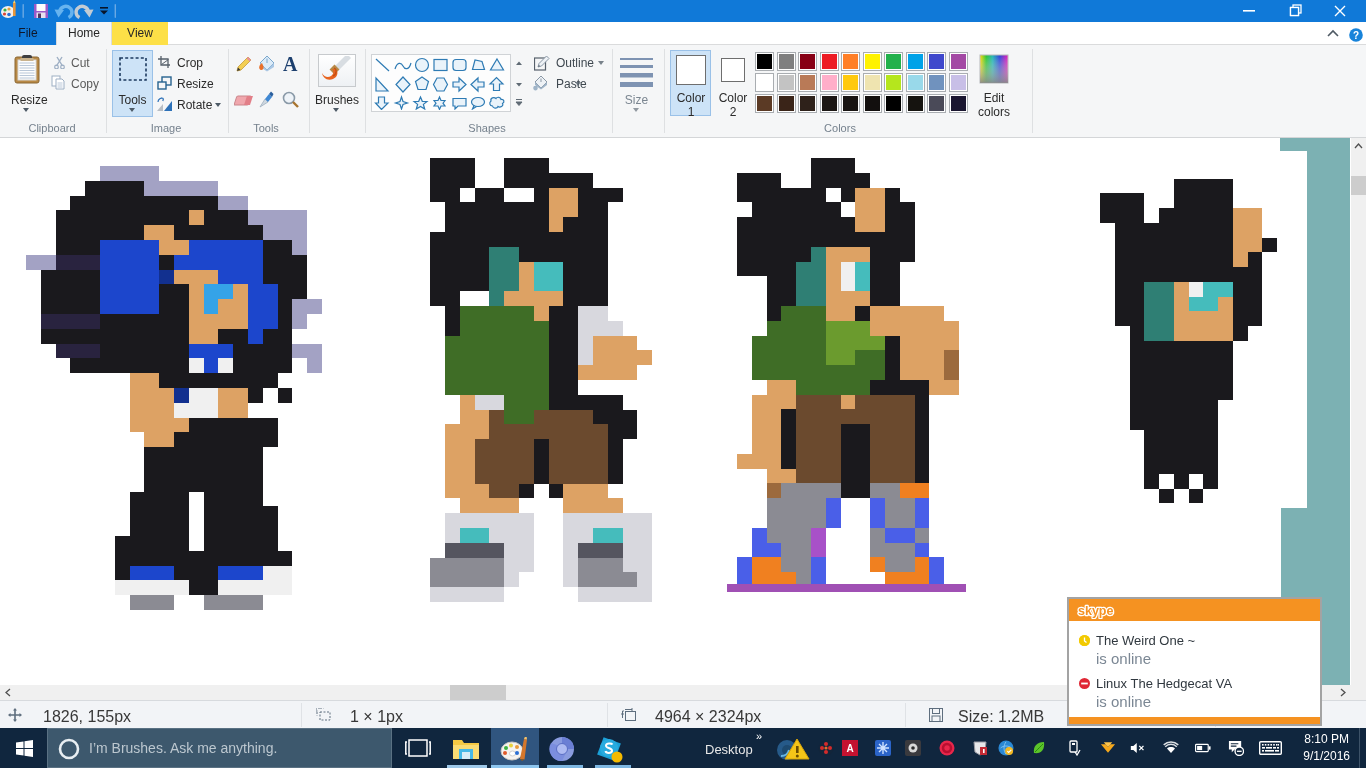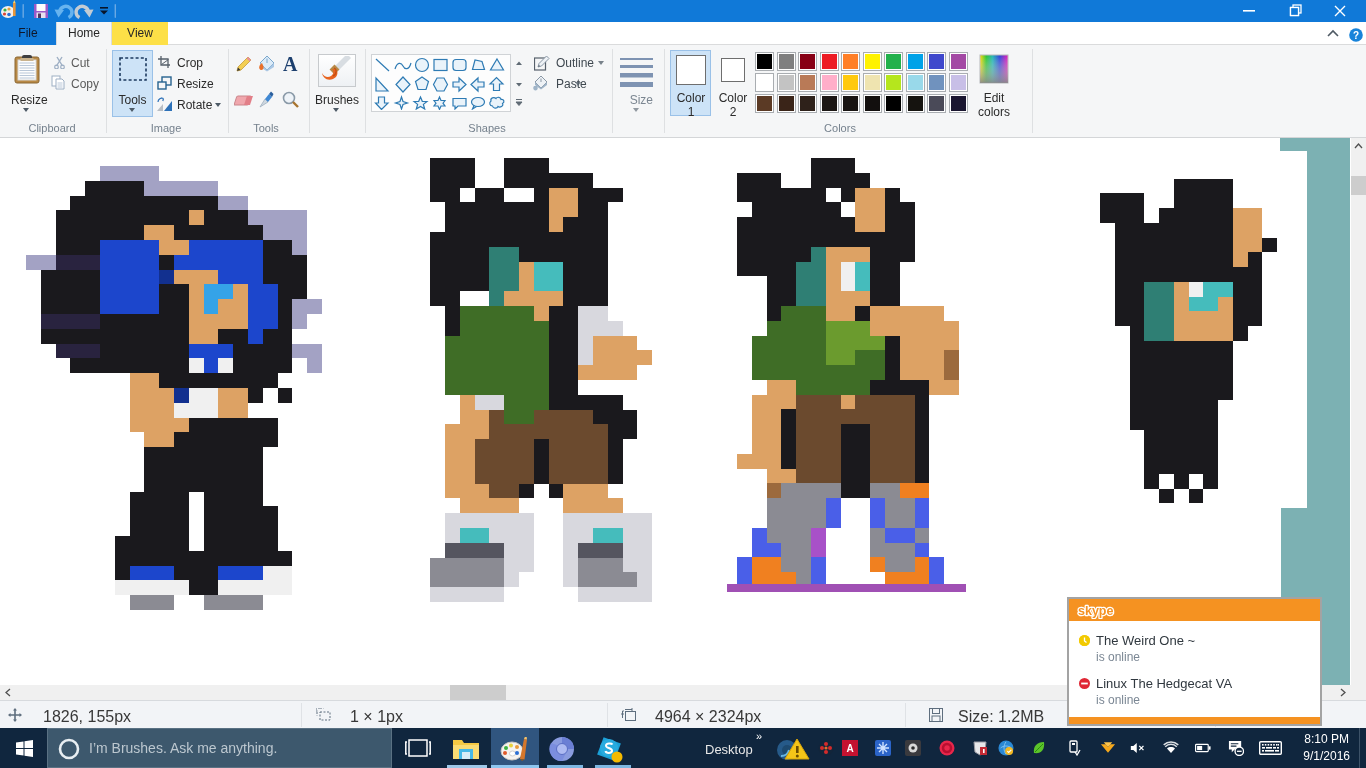--- a/index.html
+++ b/index.html
@@ -47,21 +47,21 @@
 .tbtn { position:absolute; top:0; width:48px; height:40px; }
 .underline { position:absolute; bottom:0; height:3px; background:#76b9ed; }
 .trayico { position:absolute; top:12px; width:16px; height:16px; }
 #clock { position:absolute; right:16px; top:3px; text-align:center; color:#fff; font-size:12px; line-height:17px; }
 
 
 #skype { left:1067px; top:597px; width:255px; height:129px; background:#fff; border:2px solid #a3a3a3; }
 #skype .head { position:absolute; left:0; top:0; width:100%; height:22px; background:#f59221; }
 #skype .foot { position:absolute; left:0; bottom:0; width:100%; height:7px; background:#f59221; }
 #skype .name { position:absolute; left:27px; font-size:13px; color:#30383f; }
-#skype .sub { position:absolute; left:27px; font-size:12px; color:#7b8794; }
+#skype .sub { position:absolute; left:27px; font-size:15px; color:#7b8794; }
 .sk-ico { position:absolute; left:10px; width:11px; height:11px; border-radius:50%; }
 </style>
 </head>
 <body>
 <div id="screen">
 
   <div class="abs" id="titlebar">
     <svg class="abs" style="left:0;top:0" width="120" height="22" viewBox="0 0 120 22">
 
       <ellipse cx="8" cy="12" rx="7" ry="6" fill="#f3f0ed"></ellipse>
@@ -255,21 +255,21 @@
     </svg>
     <div class="btxt" style="left:556px;top:32px;color:#3f4850">Paste</div>
     <div class="darr" style="position:absolute;left:575px;top:37px;opacity:.75"></div>
 
     <svg class="abs" style="left:620px;top:12px" width="33" height="30" viewBox="0 0 33 30">
       <rect x="0" y="1" width="33" height="2" fill="#7e93b2"></rect>
       <rect x="0" y="8" width="33" height="3" fill="#7e93b2"></rect>
       <rect x="0" y="16" width="33" height="4.5" fill="#7e93b2"></rect>
       <rect x="0" y="25" width="33" height="5.5" fill="#7e93b2"></rect>
     </svg>
-    <div class="btxt" style="left:620px;top:48px;width:33px;text-align:right;color:#7b8691">Size</div>
+    <div class="btxt" style="left:620px;top:48px;width:33px;text-align:center;color:#7b8691">Size</div>
     <div class="darr" style="position:absolute;left:633px;top:63px;opacity:.6"></div>
     <div class="rsep" style="left:664px"></div>
 
     <div class="abs" style="left:670px;top:5px;width:41px;height:66px;background:#cde3f7;border:1px solid #9ac1e8"></div>
     <div class="abs" style="left:676px;top:10px;width:30px;height:30px;background:#fff;border:1px solid #6e6e6e;box-shadow:inset 0 0 0 2px #fff"></div>
     <div class="btxt" style="left:672px;top:46px;width:38px;text-align:center">Color<br>1</div>
     <div class="abs" style="left:721px;top:13px;width:24px;height:24px;background:#fff;border:1px solid #6e6e6e;box-shadow:inset 0 0 0 2px #fff"></div>
     <div class="btxt" style="left:714px;top:46px;width:38px;text-align:center">Color<br>2</div>
 
     <div class="abs" id="palette"></div>

